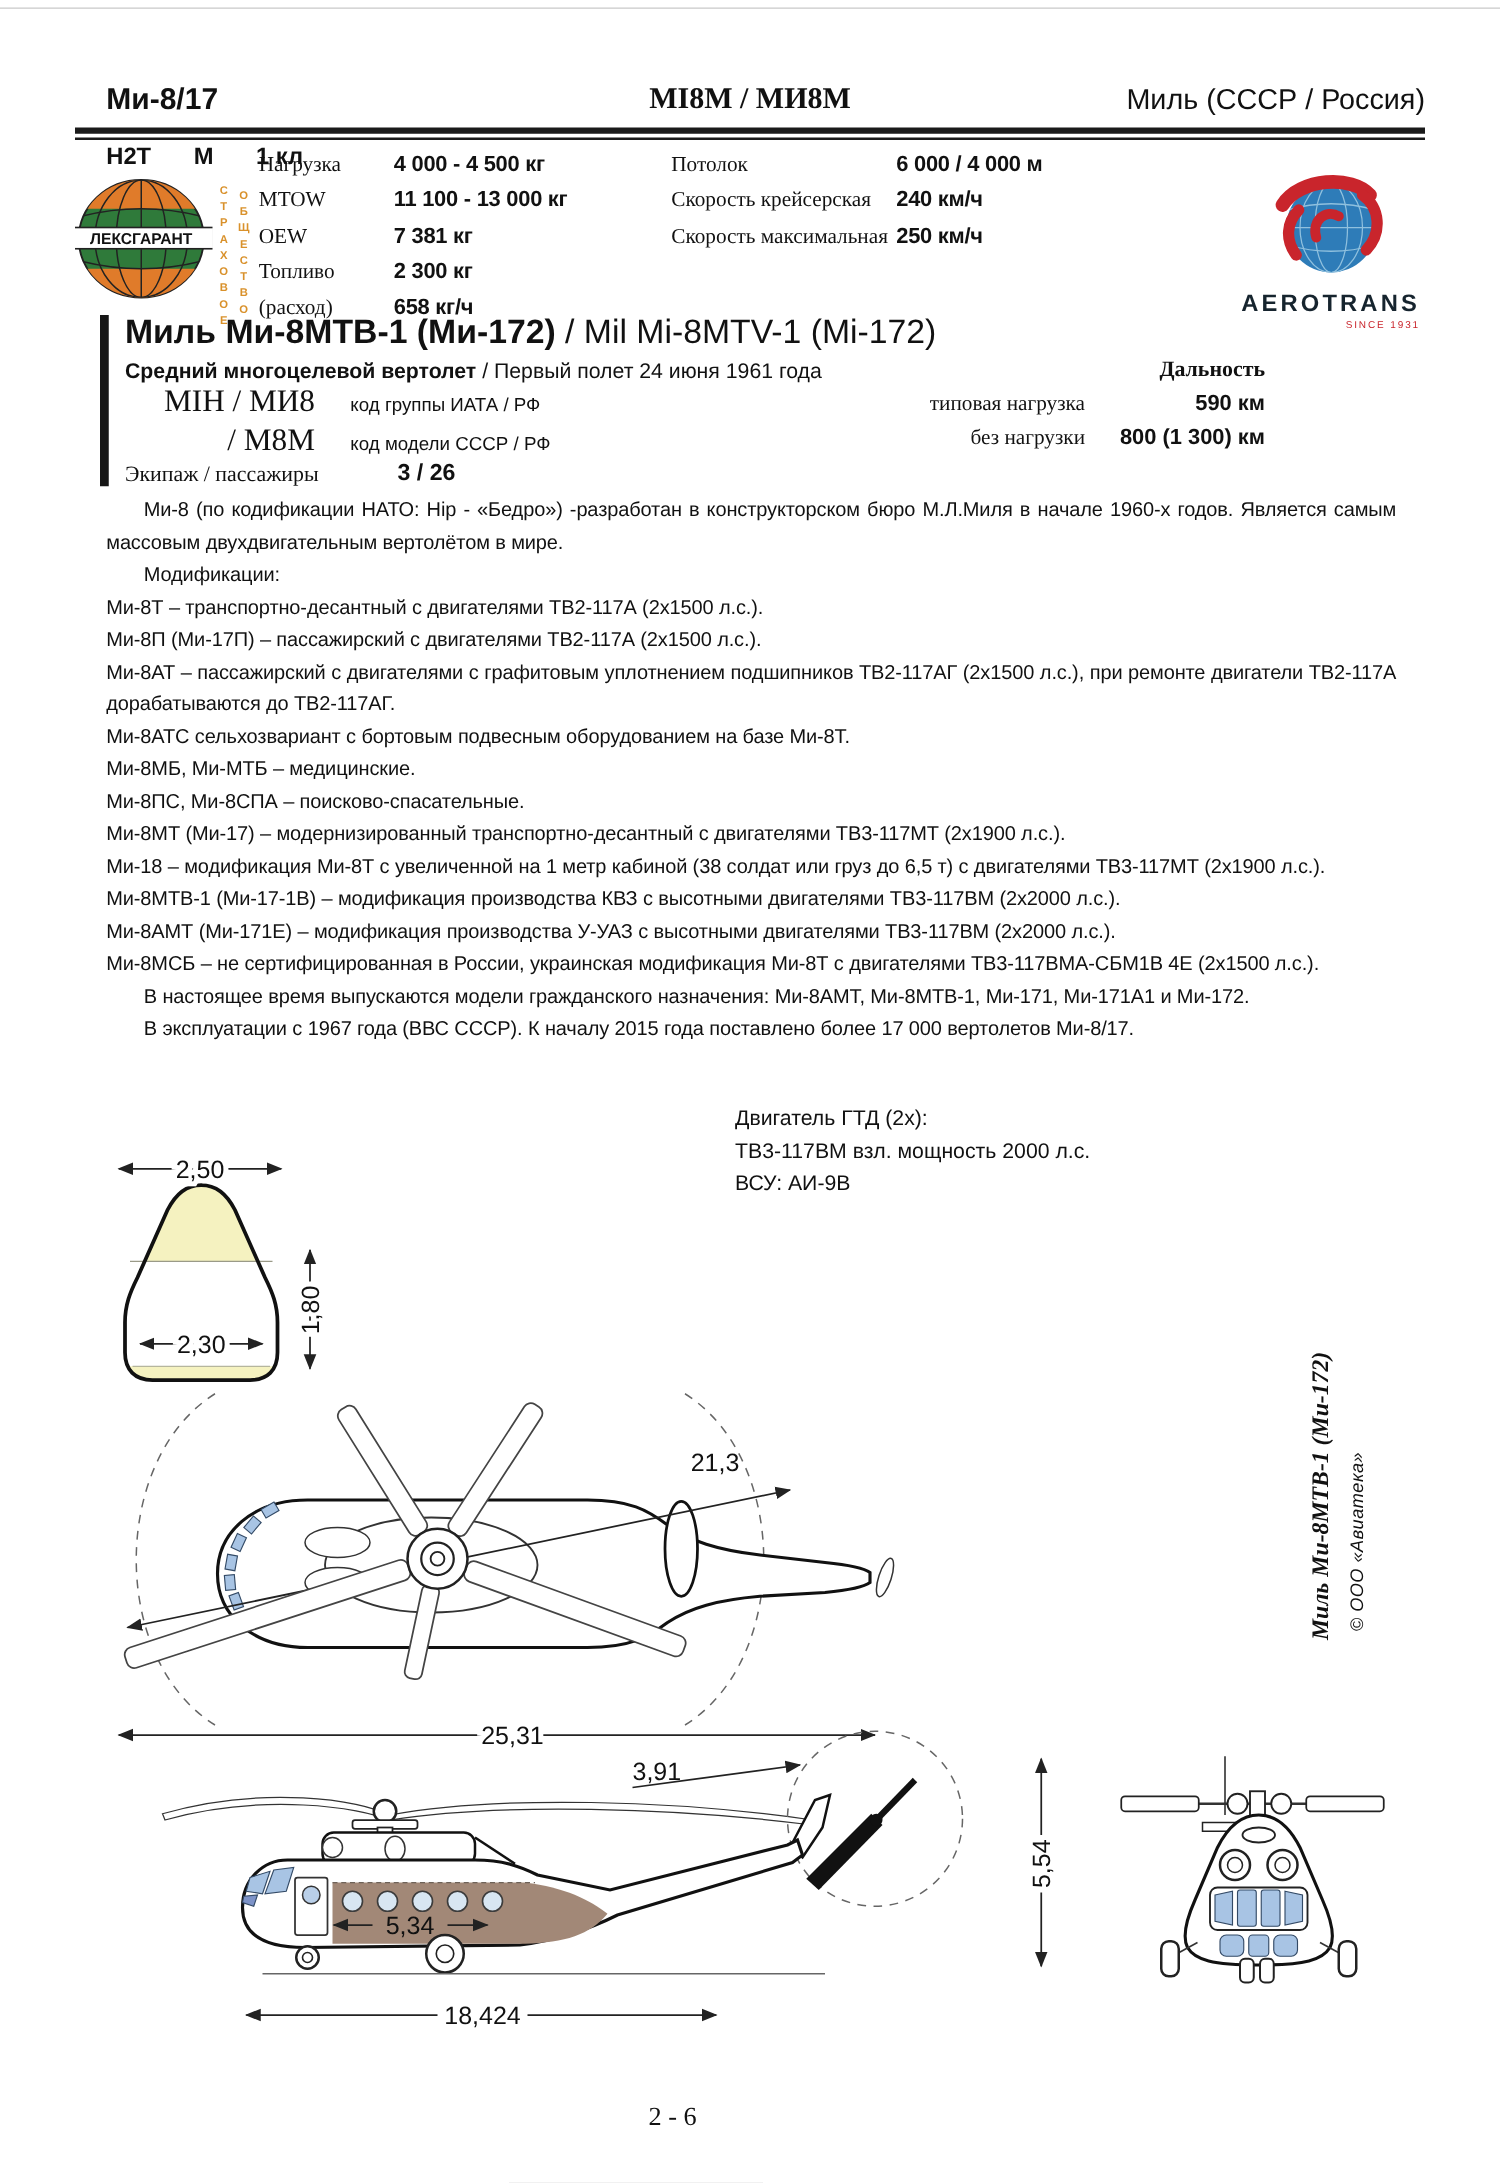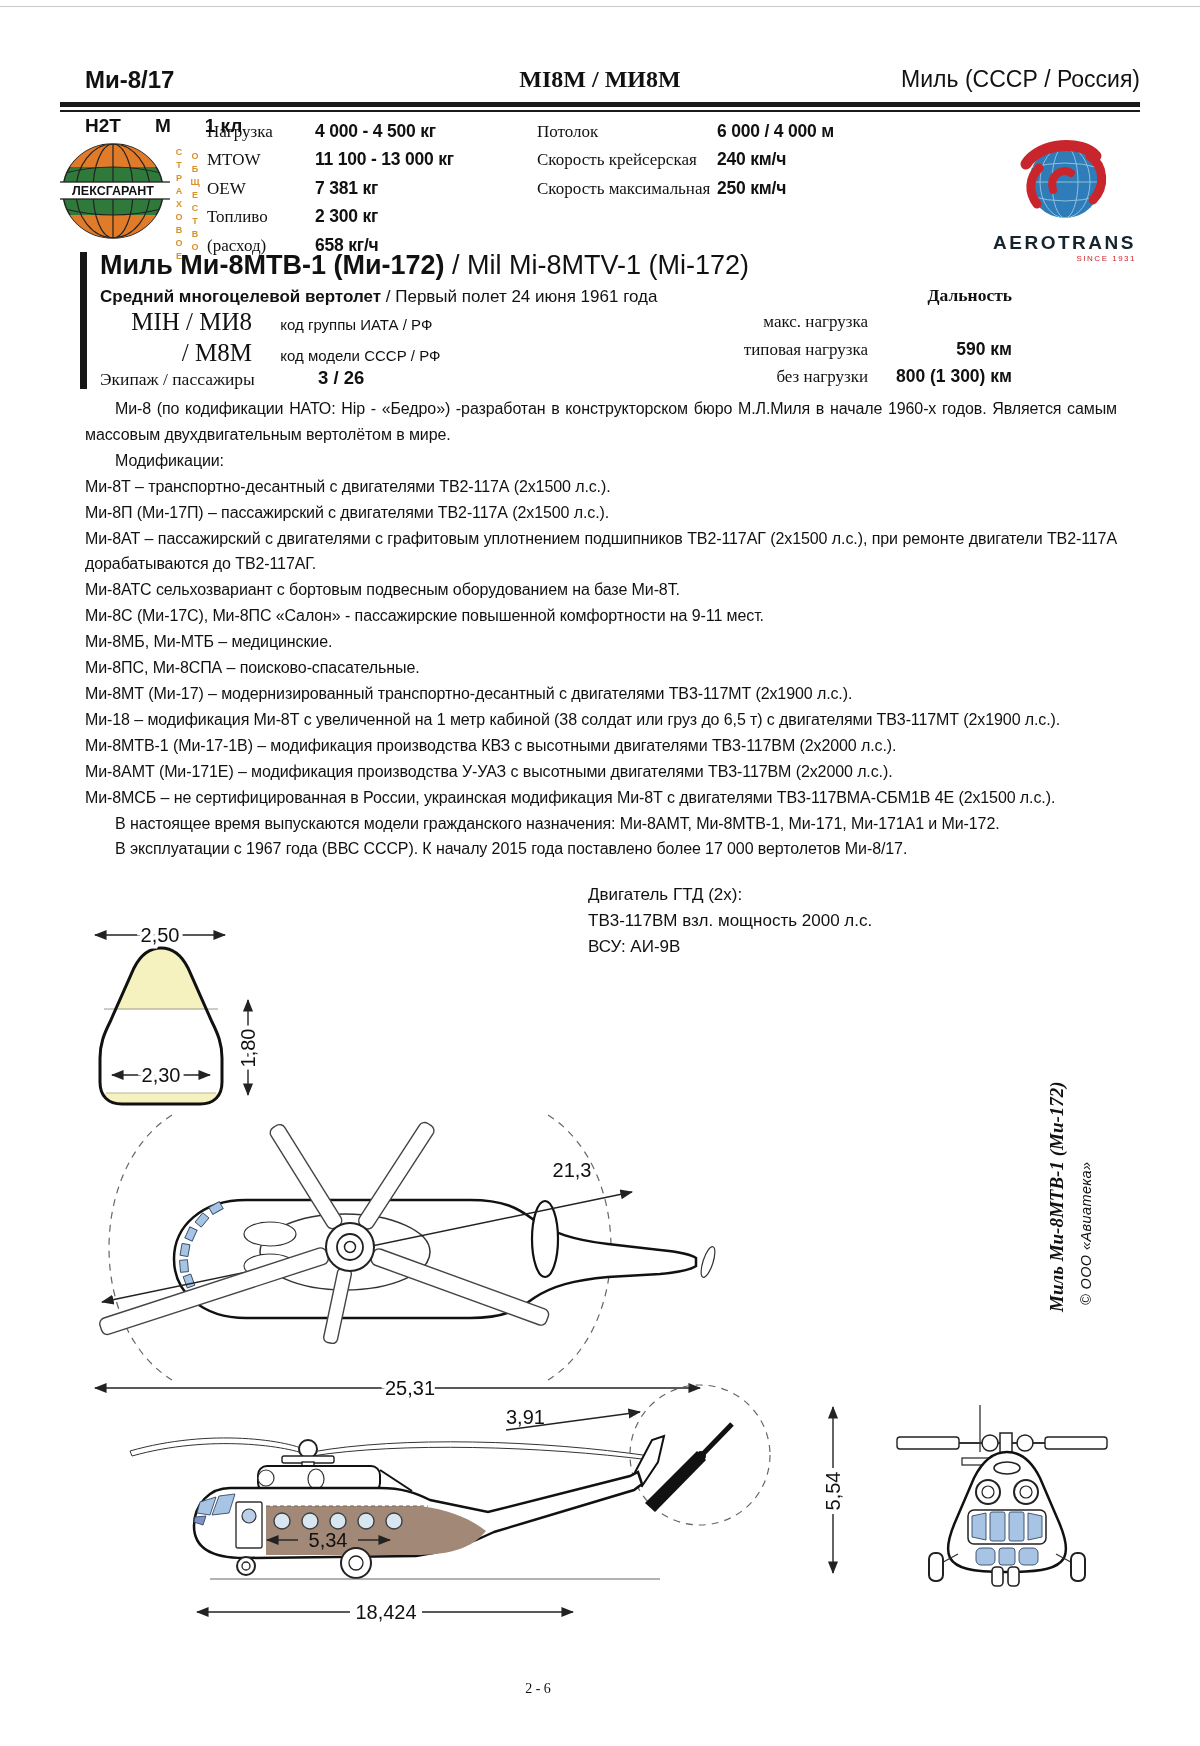--- a/index.html
+++ b/index.html
@@ -59,21 +59,21 @@
   .dim{stroke:#222;stroke-width:1.4;fill:none;}
   .dimlabel{font-family:"Liberation Sans",sans-serif;font-size:20px;fill:#111;}
   .halo{paint-order:stroke;stroke:#fff;stroke-width:8px;}
   .pane{fill:#a8c4e4;stroke:#334a66;stroke-width:0.9;}
   
   .side-caption{left:1046px;top:1312px;transform:rotate(-90deg);transform-origin:0 0;width:245px;
      font-family:"Liberation Serif",serif;font-weight:bold;font-style:italic;font-size:19px;white-space:nowrap;}
   .side-copy{left:1078px;top:1305px;transform:rotate(-90deg);transform-origin:0 0;width:230px;
      font-style:italic;font-size:14.5px;letter-spacing:0.4px;white-space:nowrap;}
   
-  .footer{left:468px;top:1681px;width:140px;text-align:center;font-family:"Liberation Serif",serif;font-size:14px;}
+  .footer{left:468px;top:1681px;width:140px;text-align:center;font-family:"Liberation Serif",serif;font-size:21px;}
   
   .aero{right:58px;top:136px;width:155px;text-align:center;}
   .aero .nm{font-size:19px;font-weight:bold;letter-spacing:2.5px;color:#16242e;margin-top:2px;}
   .aero .since{font-size:8px;color:#c9252c;letter-spacing:1.5px;text-align:right;padding-right:6px;}
 </style>
 </head>
 <body>
 
 <div class="page">
   <div class="abs scan-edge"></div>
@@ -186,41 +186,36 @@
   <div class="abs coderow" style="top:339px;">
     <span class="code">/ М8М</span>
     <span class="note">код модели СССР / РФ</span>
   </div>
   <div class="abs crewrow">Экипаж / пассажиры</div>
   <div class="abs crewval">3 / 26</div>
 
   <div class="abs range">
     <div class="hd">Дальность</div>
     <div class="row">
-        <span class="lbl">макс. нагрузка</span>
-        <span class="val"></span>
-      </div>
-    <div class="row">
         <span class="lbl">типовая нагрузка</span>
         <span class="val">590 км</span>
       </div>
     <div class="row">
         <span class="lbl">без нагрузки</span>
         <span class="val">800 (1 300) км</span>
       </div>
   </div>
 
   <div class="abs body">
     <p class="ind just">Ми-8 (по кодификации НАТО: Hip - «Бедро») -разработан в конструкторском бюро М.Л.Миля в начале 1960-х годов. Является самым массовым двухдвигательным вертолётом в мире.</p>
     <p class="ind">Модификации:</p>
     <p>Ми-8Т – транспортно-десантный с двигателями ТВ2-117А (2х1500 л.с.).</p>
     <p>Ми-8П (Ми-17П) – пассажирский с двигателями ТВ2-117А (2х1500 л.с.).</p>
     <p class="just">Ми-8АТ – пассажирский с двигателями с графитовым уплотнением подшипников ТВ2-117АГ (2х1500 л.с.), при ремонте двигатели ТВ2-117А дорабатываются до ТВ2-117АГ.</p>
     <p>Ми-8АТС сельхозвариант с бортовым подвесным оборудованием на базе Ми-8Т.</p>
-    <p>Ми-8С (Ми-17С), Ми-8ПС «Салон» - пассажирские повышенной комфортности на 9-11 мест.</p>
     <p>Ми-8МБ, Ми-МТБ – медицинские.</p>
     <p>Ми-8ПС, Ми-8СПА – поисково-спасательные.</p>
     <p>Ми-8МТ (Ми-17) – модернизированный транспортно-десантный с двигателями ТВ3-117МТ (2х1900 л.с.).</p>
     <p>Ми-18 – модификация Ми-8Т с увеличенной на 1 метр кабиной (38 солдат или груз до 6,5 т) с двигателями ТВ3-117МТ (2х1900 л.с.).</p>
     <p>Ми-8МТВ-1 (Ми-17-1В) – модификация производства КВЗ с высотными двигателями ТВ3-117ВМ (2х2000 л.с.).</p>
     <p>Ми-8АМТ (Ми-171Е) – модификация производства У-УАЗ с высотными двигателями ТВ3-117ВМ (2х2000 л.с.).</p>
     <p>Ми-8МСБ – не сертифицированная в России, украинская модификация Ми-8Т с двигателями ТВ3-117ВМА-СБМ1В 4Е (2х1500 л.с.).</p>
     <p class="ind">В настоящее время выпускаются модели гражданского назначения: Ми-8АМТ, Ми-8МТВ-1, Ми-171, Ми-171А1 и Ми-172.</p>
     <p class="ind">В эксплуатации с 1967 года (ВВС СССР). К началу 2015 года поставлено более 17 000 вертолетов Ми-8/17.</p>
   </div>

